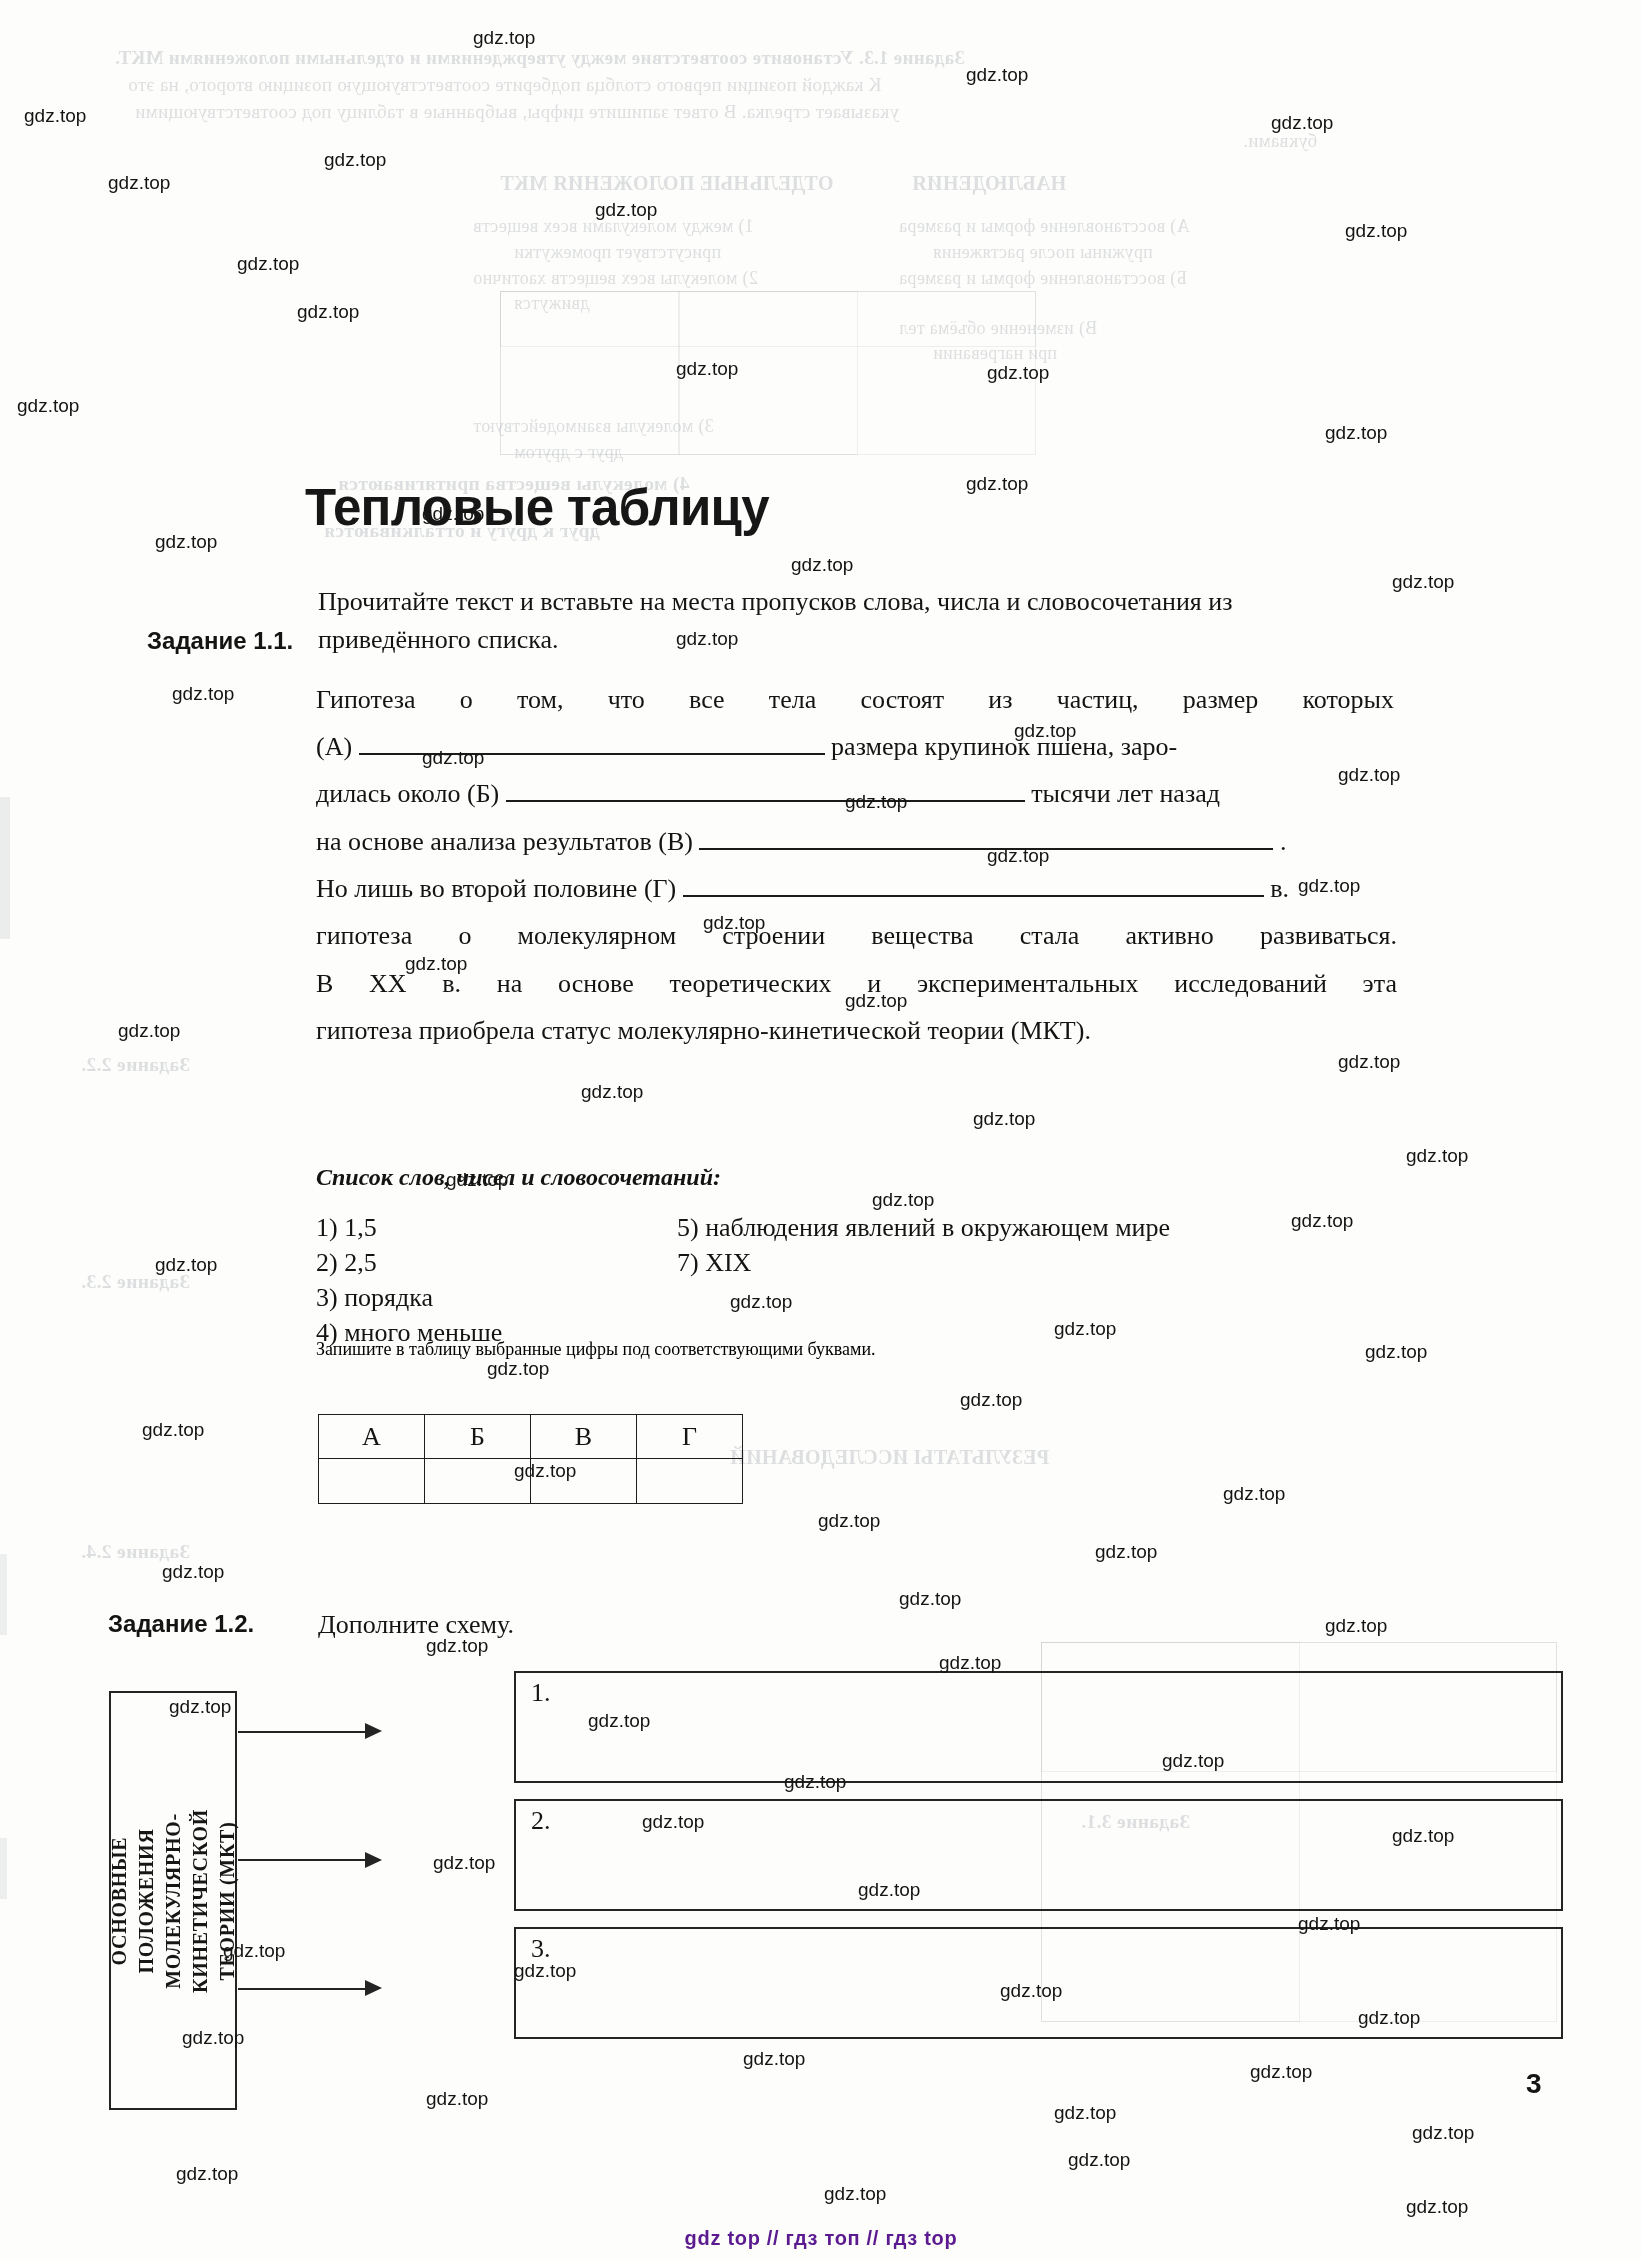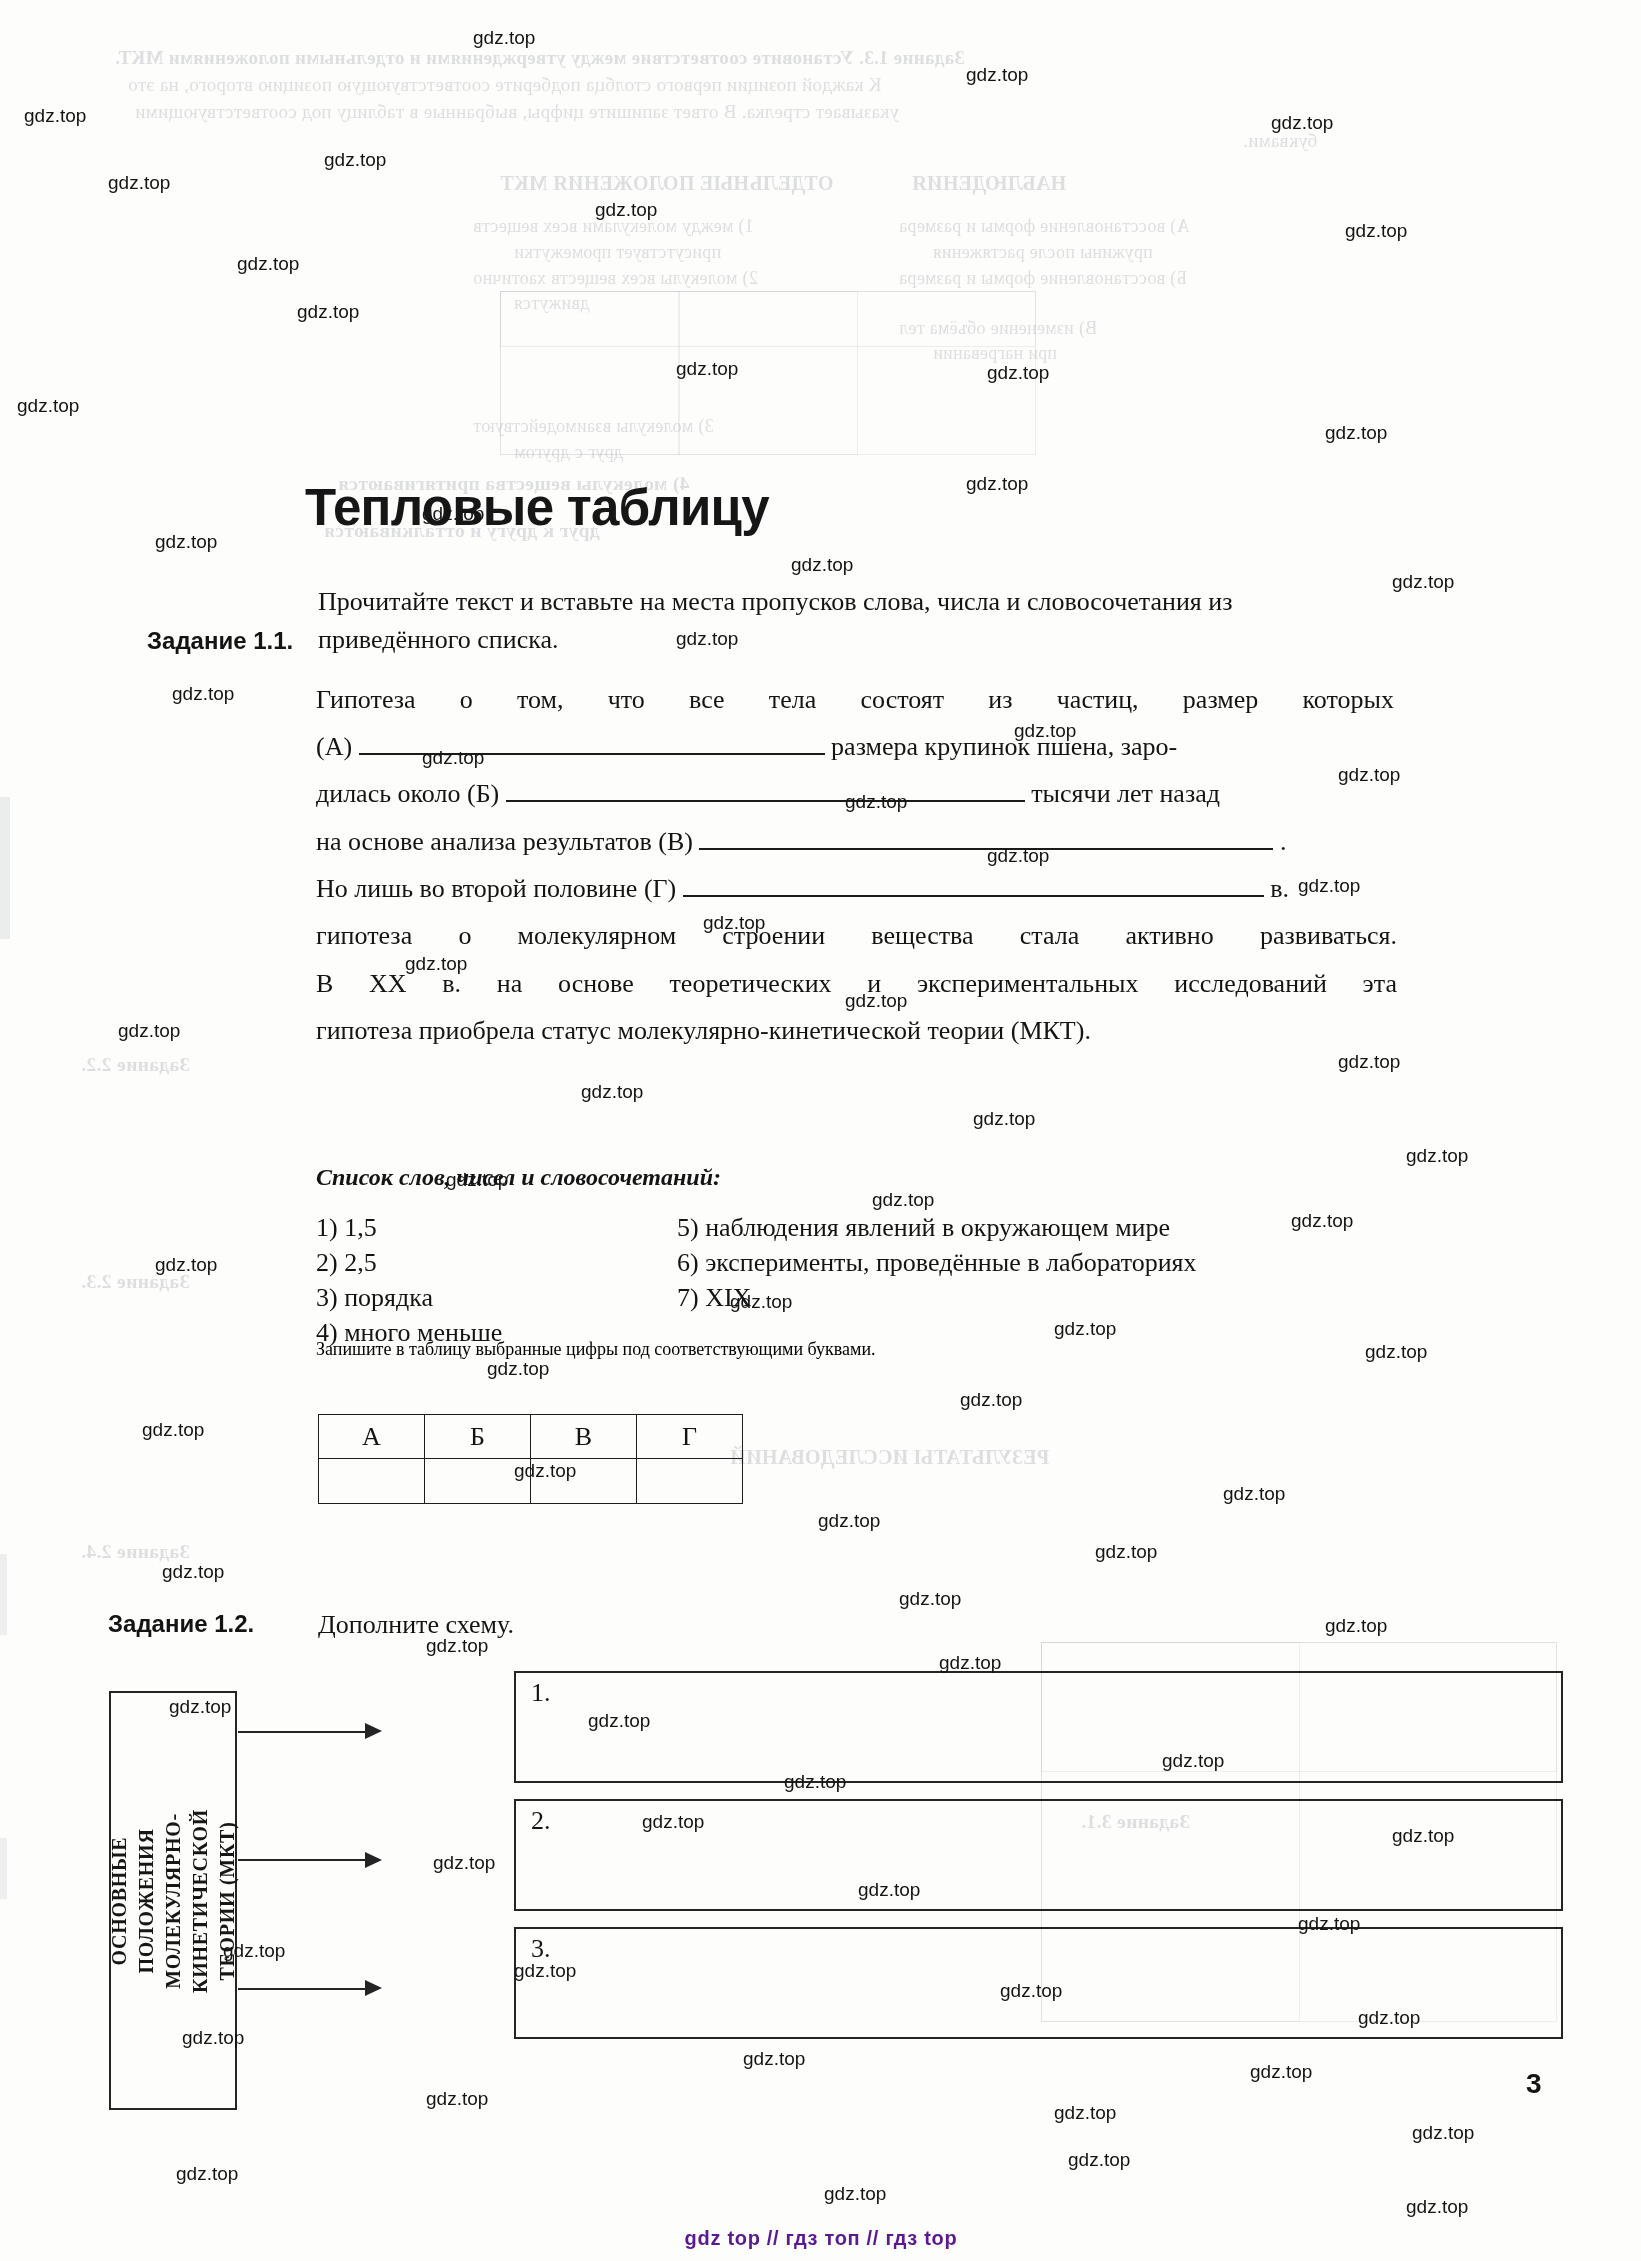--- a/index.html
+++ b/index.html
@@ -320,21 +320,20 @@
 
   <div class="list-col" style="left:316px; top:1210px;">
     <div>1) 1,5</div>
     <div>2) 2,5</div>
     <div>3) порядка</div>
     <div>4) много меньше</div>
   </div>
 
   <div class="list-col" style="left:677px; top:1210px;">
     <div>5) наблюдения явлений в окружающем мире</div>
-    <div>6) эксперименты, проведённые в лабораториях</div>
     <div>7) XIX</div>
   </div>
 
   <div class="instruction" style="left:316px; top:1339px;">Запишите в таблицу выбранные цифры под соответствующими буквами.</div>
 
   <table class="answer-table" style="left:318px; top:1414px;">
     <tbody>
         <tr>
       <td>А</td>
       <td>Б</td>

